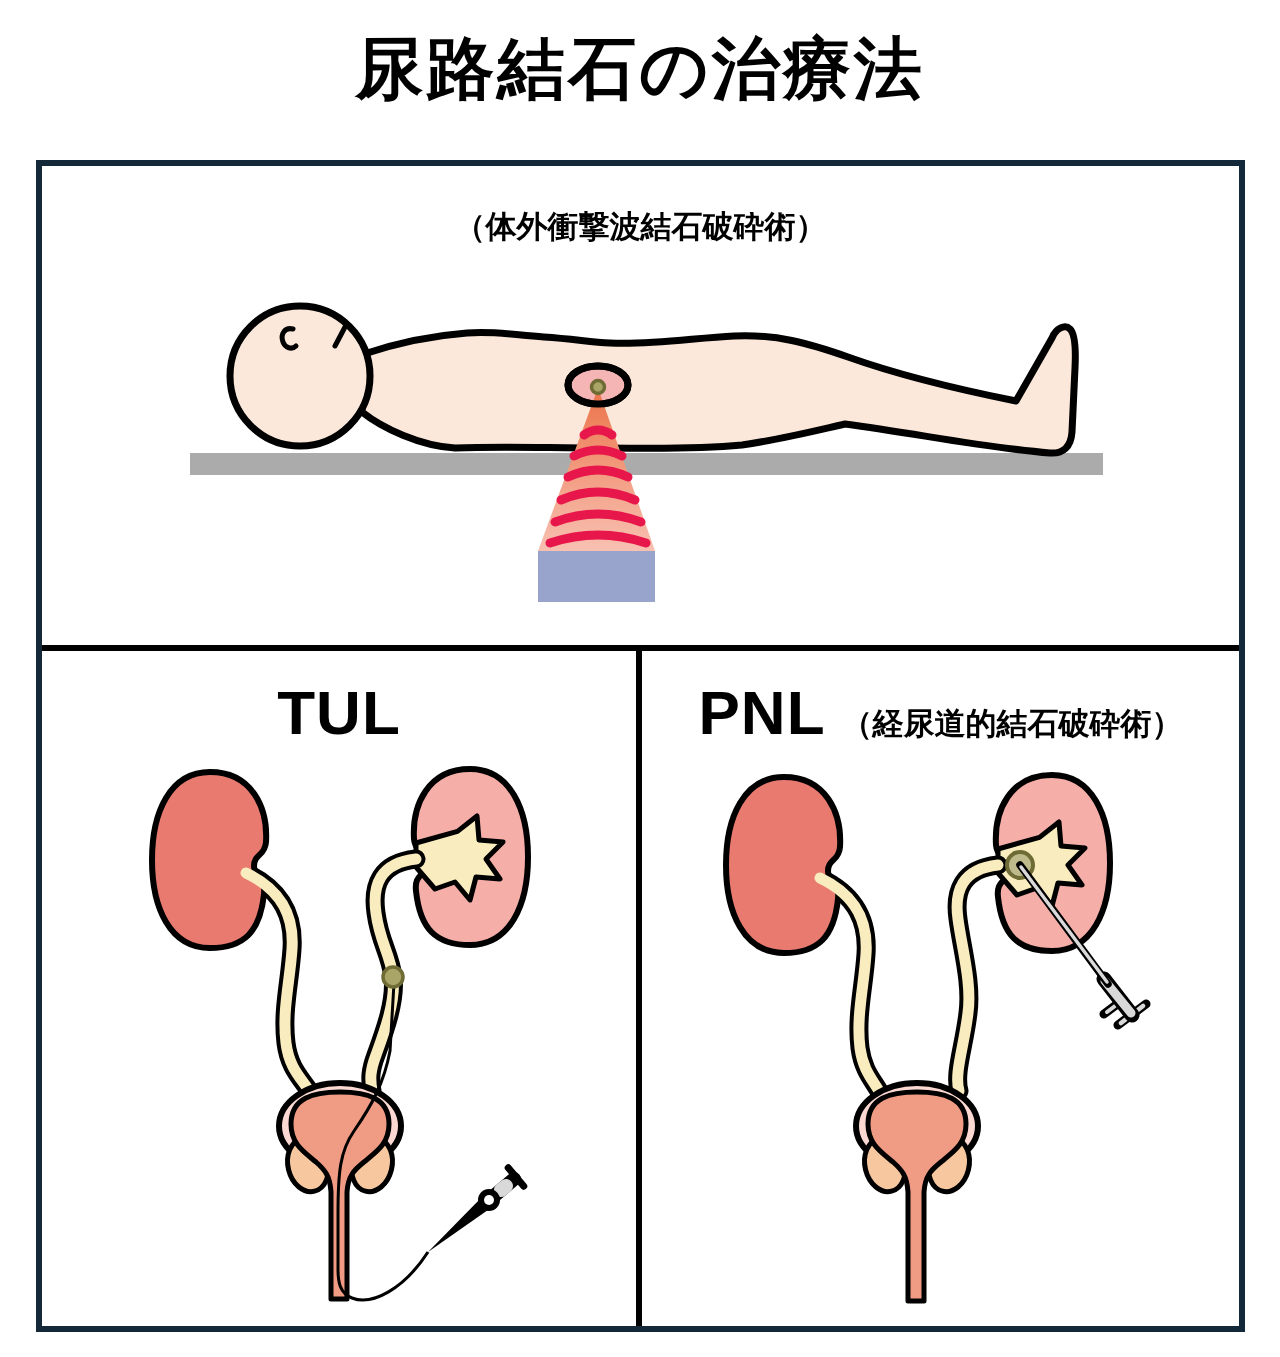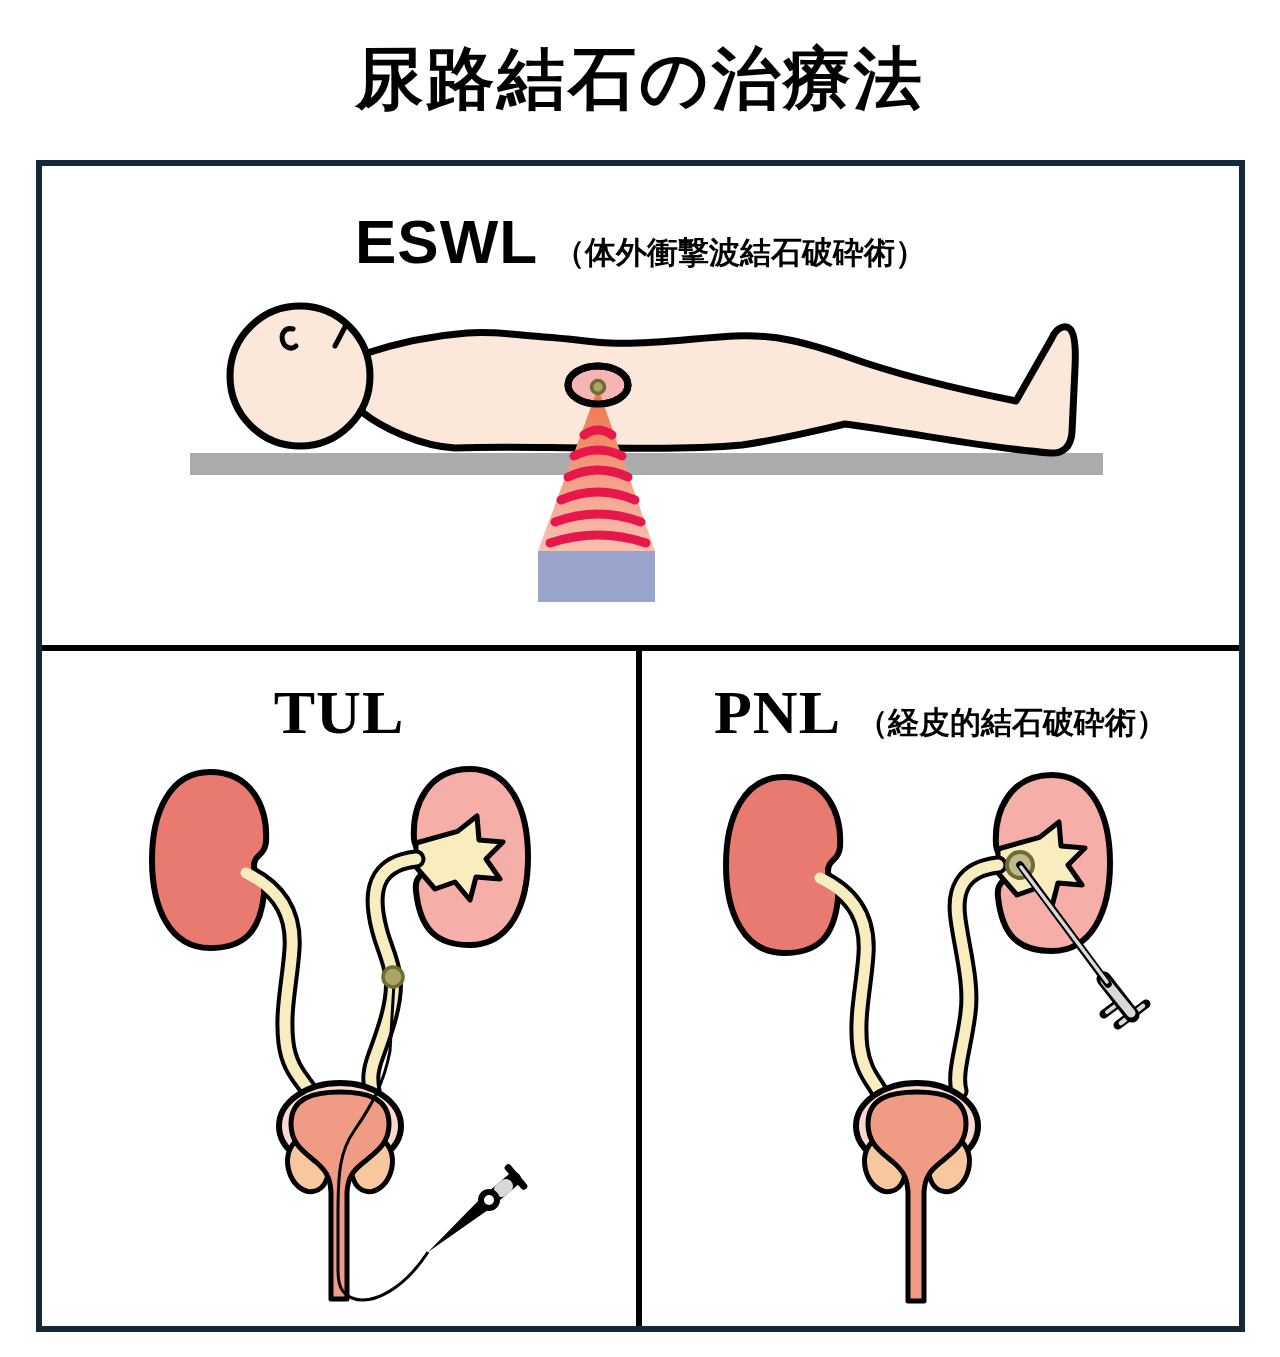--- a/index.html
+++ b/index.html
@@ -1,32 +1,32 @@
 <!DOCTYPE html>
 <html style="--ink: #000000; --frame: #13293A; --skin: #FCE8DA; --table: #ABABAB; --focusEllipse: #F6B5B5; --wave: #E8174B; --coneTop: #EB7248; --coneMid: #F4A78F; --coneBottom: #FBD7D1; --device: #99A4CD; --kidneyDark: #E87A70; --kidneyLight: #F5AEA8; --cream: #F9ECBE; --bladderRing: #FBD9D2; --bladderInner: #F09B84; --prostate: #F7C89F; --stone: #A9A566; --stoneBig: #BFBA8C; --stoneEdge: #6E6B35; --scopeGray: #D9D9D9;"><head>
 <meta charset="utf-8">
 <style>
   html,body{margin:0;padding:0;}
   body{
     width:1280px;height:1357px;background:#fff;overflow:hidden;position:relative;
     font-family:"Liberation Sans", sans-serif;color:#000;
   }
   .title{
-    position:absolute;top:34px;left:0;width:1280px;text-align:center;
+    position:absolute;top:24px;left:0;width:1280px;text-align:center;
     font-size:68px;font-weight:800;letter-spacing:3px;color:var(--ink,#000);
   }
   .frame{
     position:absolute;left:36px;top:160px;width:1209px;height:1172px;
     border:6px solid var(--frame,#13293A);box-sizing:border-box;background:#fff;
   }
   .panel{position:relative;}
   .panel svg{position:absolute;left:0;top:0;display:block;}
   .panel-eswl{width:1197px;height:479px;}
   .hdiv{width:1197px;height:6px;background:var(--ink,#000);}
-  .row{display:flex;width:1197px;height:589px;font-family:Liberation Serif, serif;}
+  .row{display:flex;width:1197px;height:589px;}
   .panel-tul{width:594px;height:675px;}
   .vdiv{width:6px;height:675px;background:var(--ink,#000);}
   .panel-pnl{width:597px;height:675px;}
   .heading{
     position:absolute;left:0;top:0;width:100%;display:flex;justify-content:center;
     align-items:baseline;gap:16px;z-index:2;
   }
   .panel-eswl .heading{top:40px;}
   .panel-tul .heading,.panel-pnl .heading{top:26px;}
   .acro{font-size:62px;font-weight:800;letter-spacing:1px;color:var(--ink,#000);}
@@ -56,21 +56,20 @@
 </style>
 </head>
 <body>
 
 <div class="title">尿路結石の治療法</div>
 
 <div class="frame">
 
   <section class="panel panel-eswl">
     <div class="heading">
-      <span class="acro">ESWL</span>
       <span class="sub">（体外衝撃波結石破砕術）</span>
     </div>
     <svg width="1197" height="479" viewBox="0 0 1197 479">
       <defs>
         <linearGradient id="coneGrad" gradientUnits="userSpaceOnUse" x1="556" y1="222" x2="556" y2="436">
           <stop offset="0" style="stop-color:var(--coneTop,#EB7248)"></stop>
           <stop offset="0.5" style="stop-color:var(--coneMid,#F4A78F)"></stop>
           <stop offset="1" style="stop-color:var(--coneBottom,#FBD7D1)"></stop>
         </linearGradient>
       </defs>
@@ -132,21 +131,21 @@
           <circle cx="447" cy="549" r="5" fill="#fff"></circle>
         </g>
       </svg>
     </section>
 
     <div class="vdiv"></div>
 
     <section class="panel panel-pnl">
       <div class="heading">
         <span class="acro">PNL</span>
-        <span class="sub">（経皮的結石破砕術）</span>
+        <span class="sub">（経尿道的結石破砕術）</span>
       </div>
       <svg width="597" height="675" viewBox="0 0 597 675">
         <path class="ureter-o" d="M 178,227 C 216,245 226,273 224,303 C 222,335 214,365 218,397 C 221,419 230,428 237,440"></path>
         <path class="kid-dark" transform="translate(142,214)" d="M 0,-88 C 42,-88 58,-52 56,-18 C 55,-4 44,-6 44,6 C 44,20 56,16 54,34 C 50,72 34,88 0,88 C -40,88 -58,48 -58,0 C -58,-48 -40,-88 0,-88 Z"></path>
         <path class="ureter-i" d="M 178,227 C 216,245 226,273 224,303 C 222,335 214,365 218,397 C 221,419 230,428 237,440"></path>
         <path class="kid-light" transform="translate(410,212) scale(-1,1)" d="M 0,-88 C 42,-88 58,-52 56,-18 C 55,-4 44,-6 44,6 C 44,20 56,16 54,34 C 50,72 34,88 0,88 C -40,88 -58,48 -58,0 C -58,-48 -40,-88 0,-88 Z"></path>
         <path class="pelvis" transform="translate(402,212)" d="M -46,-14 L -4.5,-25.6 L 15,-41 L 17,-17 L 41,-15 L 24,2 L 38,22 L 14,20 L 8,43 L -7,25 L -27,32 L -46,10 Z"></path>
         <path class="ureter-o" d="M 356,214 C 320,218 312,240 316,268 C 320,298 330,332 326,362 C 322,396 312,422 317,440"></path>
         <path class="ureter-i" d="M 356,214 C 320,218 312,240 316,268 C 320,298 330,332 326,362 C 322,396 312,422 317,440"></path>
         <circle class="stone-big" cx="378" cy="214" r="13"></circle>

